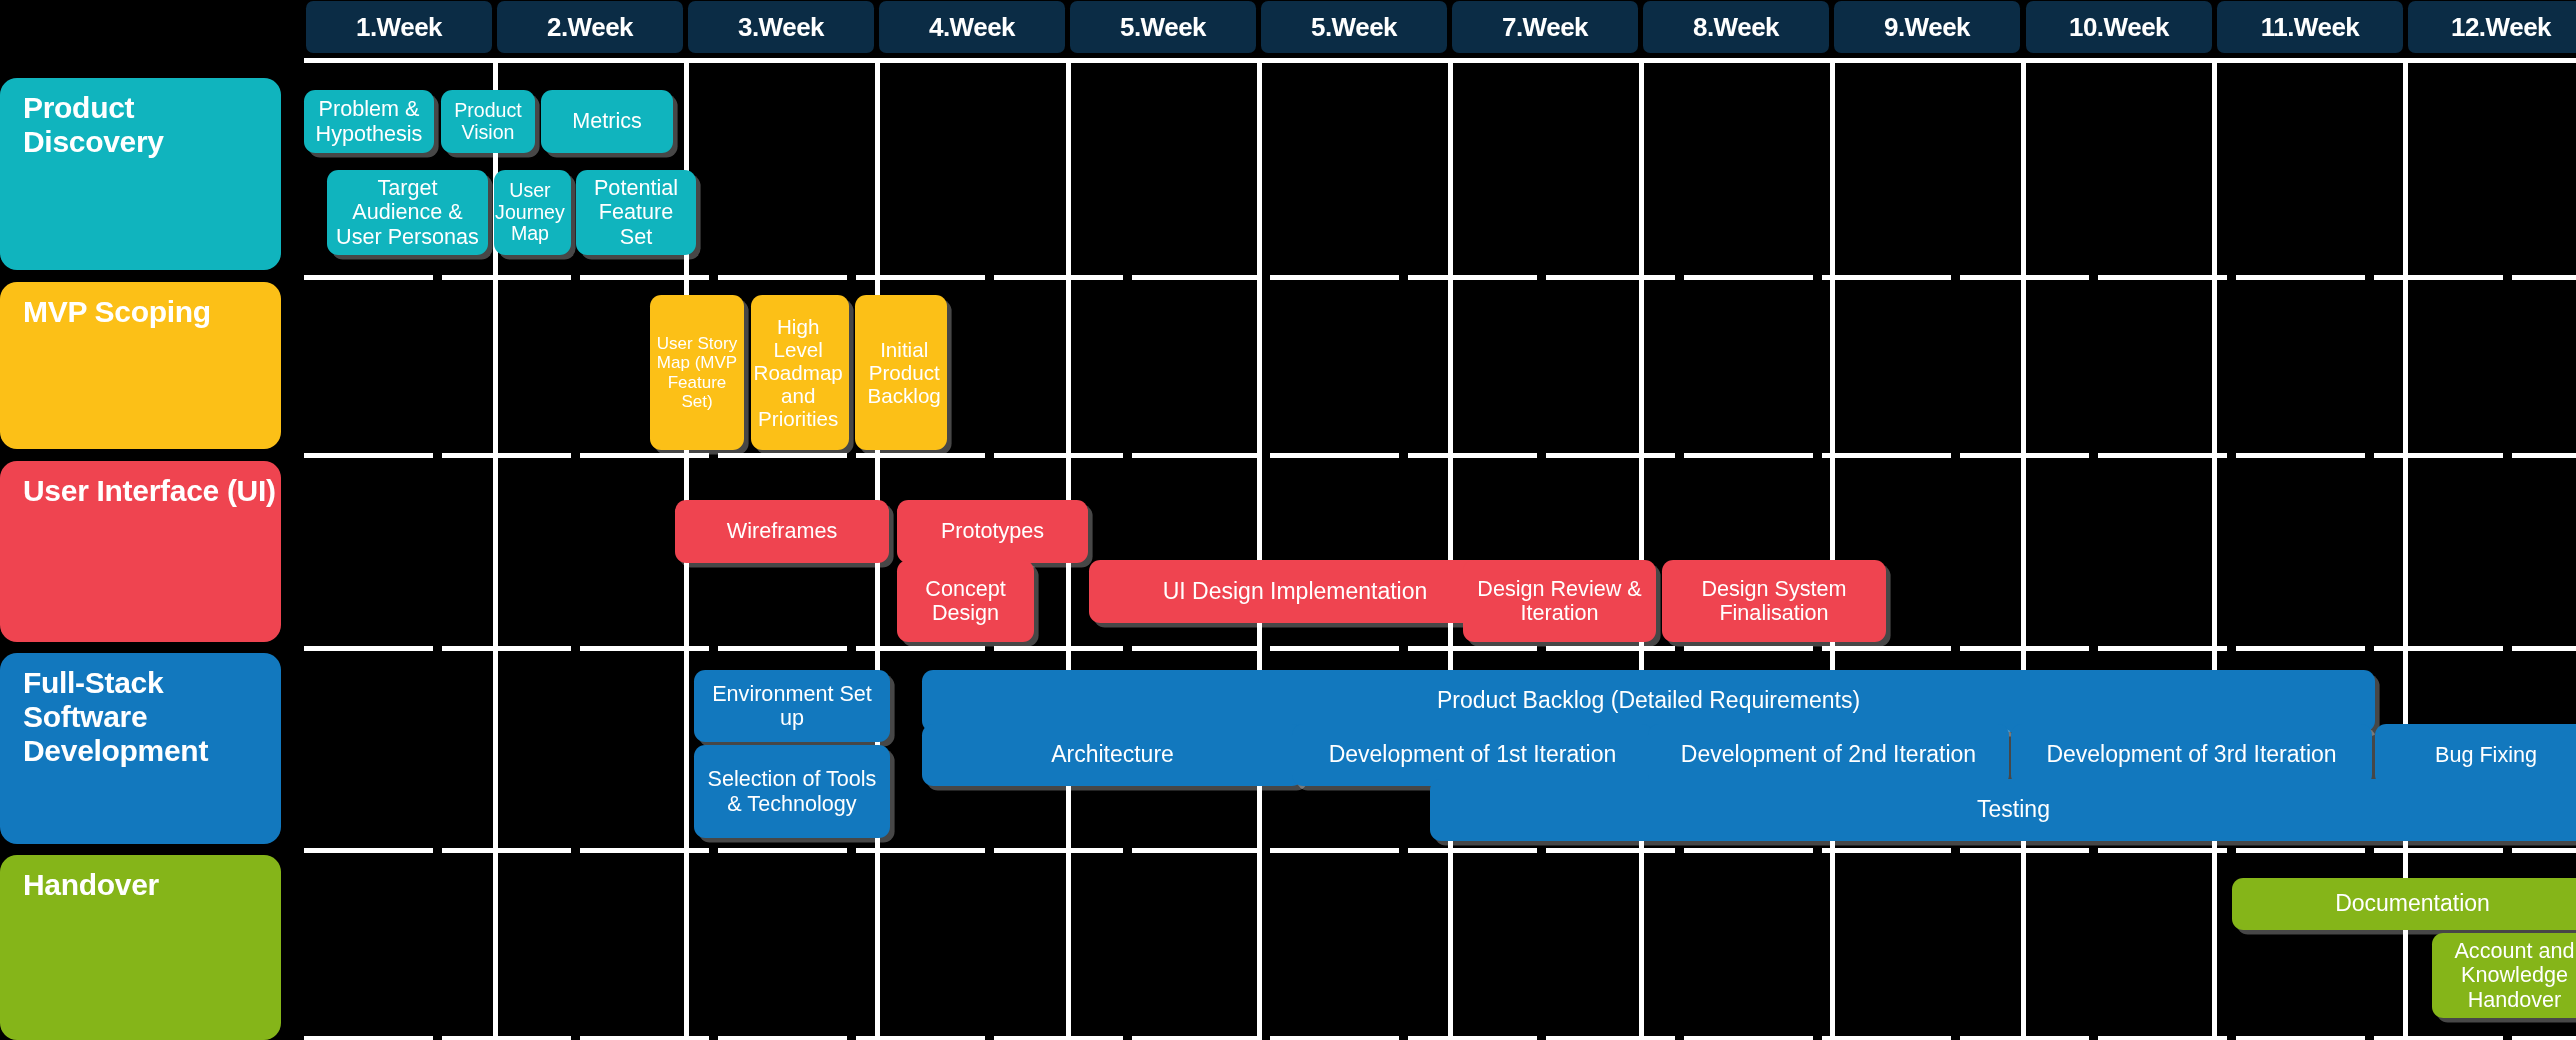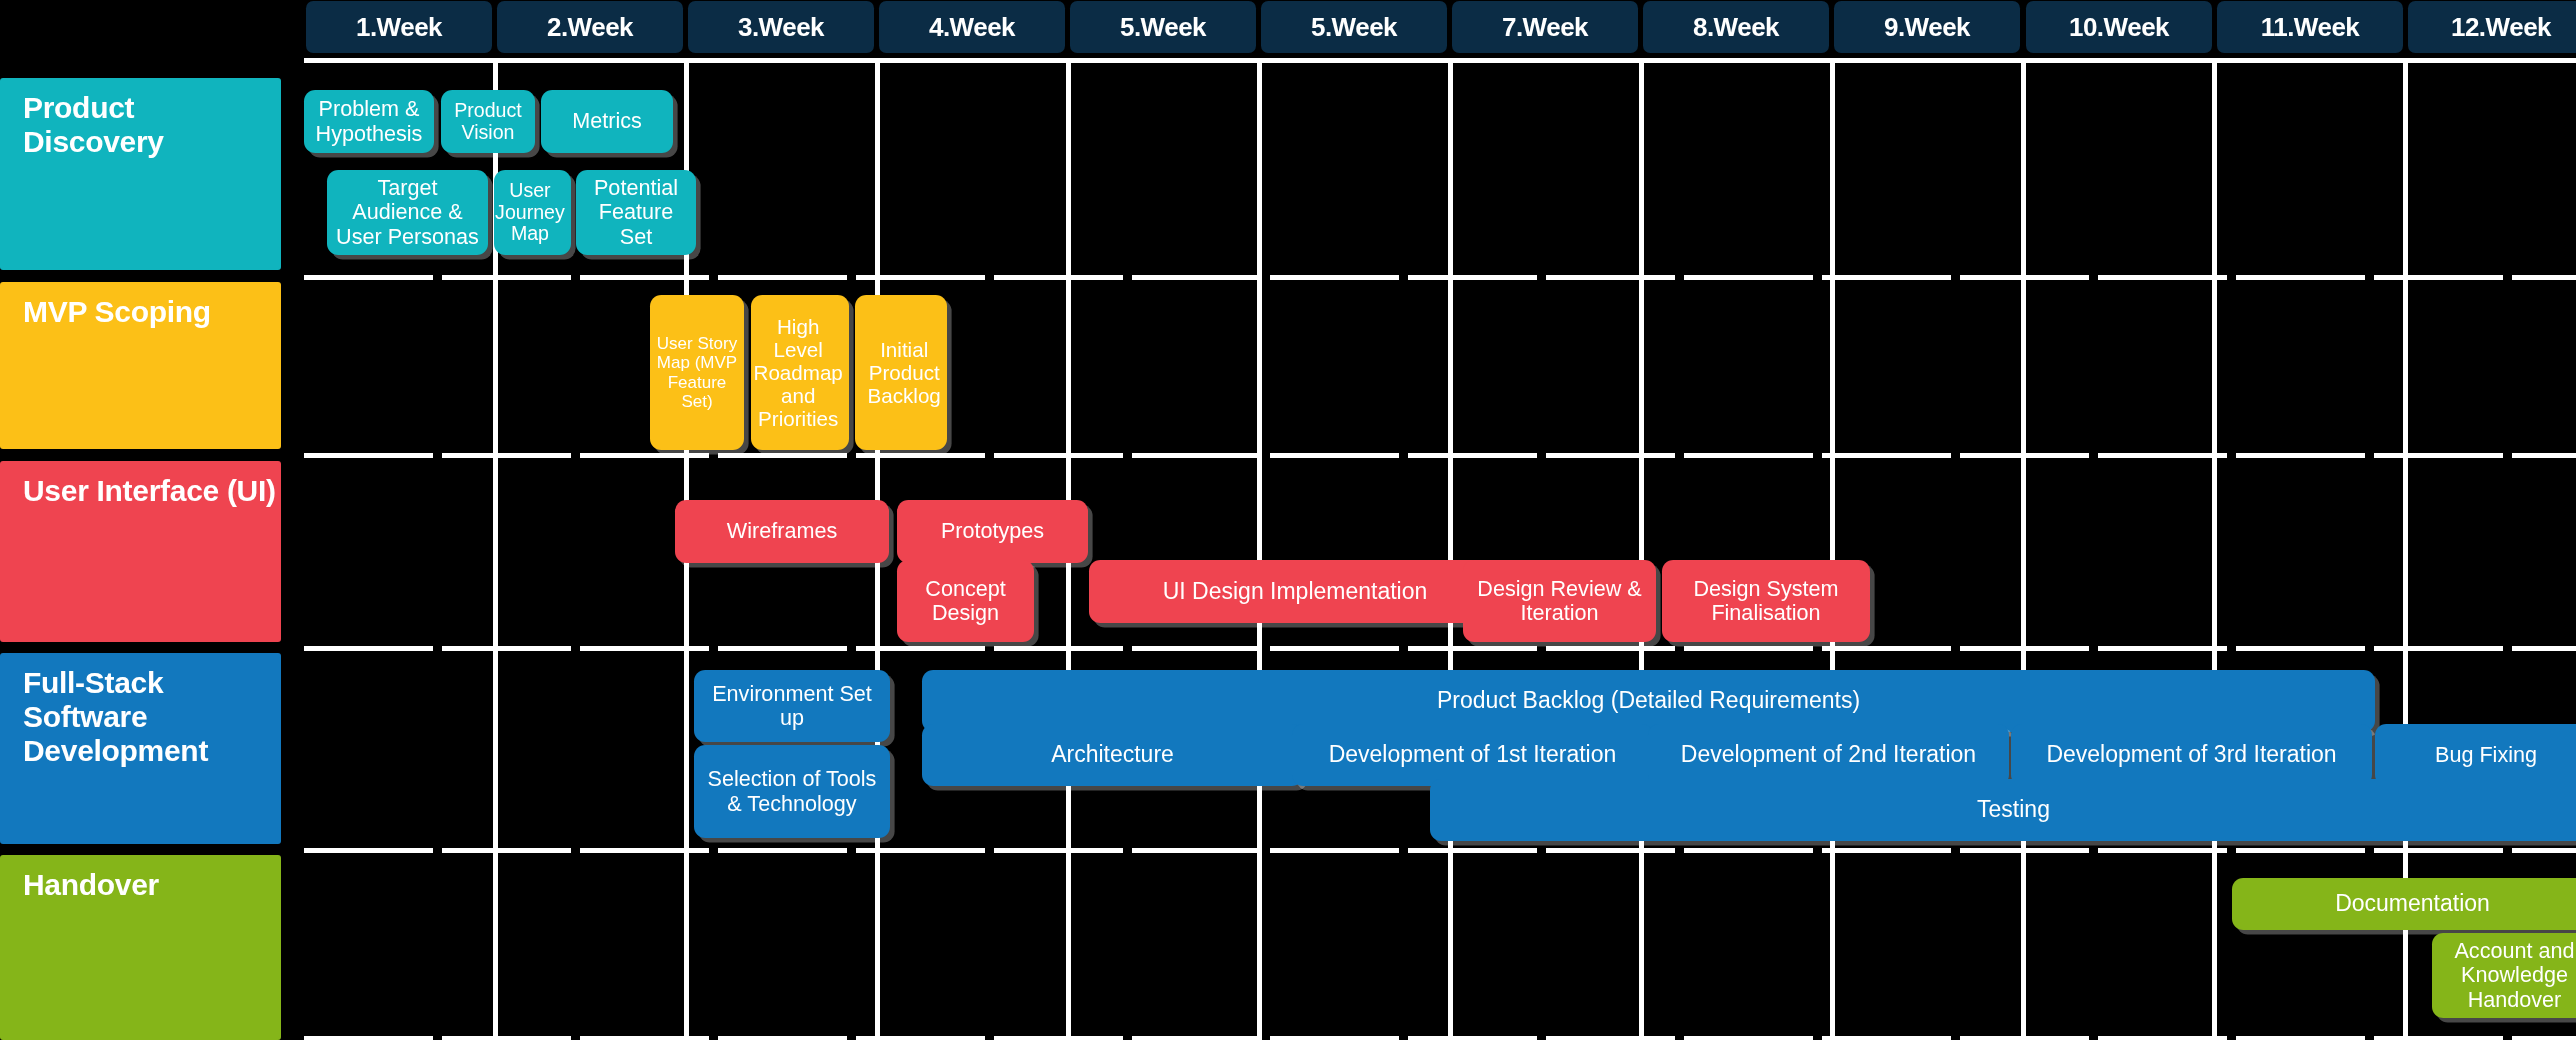--- a/index.html
+++ b/index.html
@@ -11,21 +11,21 @@
   .hdr-cell{position:absolute;top:1px;height:52px;background:#0b2c45;
             border-radius:7.2px;display:flex;align-items:center;justify-content:center;
             color:#fff;font-size:26px;font-weight:bold;letter-spacing:-0.5px;}
 
   
   .vline{position:absolute;width:4.6px;background:#fff;}
   .hline{position:absolute;height:4.6px;background:#fff;}
   .hline.dash{background:repeating-linear-gradient(to right,#fff 0 129px,transparent 129px 138px);}
 
   
-  .cat{position:absolute;left:0;width:281px;border-radius:3px;
+  .cat{position:absolute;left:0;width:281px;border-radius:17px;
        color:#fff;font-size:30px;font-weight:bold;line-height:1.12;
        padding:13.4px 0 0 23px;box-sizing:border-box;letter-spacing:-0.3px;}
 
   
   .task{position:absolute;border-radius:11.3px;color:#fff;display:flex;
         align-items:center;justify-content:center;text-align:center;
         font-size:21.6px;line-height:1.12;padding:0 6.2px;box-sizing:border-box;
         box-shadow:4.6px 4.6px 0 rgba(255,255,255,.28);}
   .task.sm{font-size:20.6px;justify-content:flex-end;}
   .task.wide{font-size:23px;}
@@ -117,21 +117,21 @@
       </div>
       <div class="task" style="left: 897px; top: 560px; width: 137px; height: 82px; background: rgb(239, 68, 80);">
         <span>Concept Design</span>
       </div>
       <div class="task wide" style="left: 1089px; top: 560px; width: 412px; height: 63px; background: rgb(239, 68, 80); align-items: center;">
         <span>UI Design Implementation</span>
       </div>
       <div class="task" style="left: 1463px; top: 560px; width: 193px; height: 82px; background: rgb(239, 68, 80);">
         <span>Design Review &amp; Iteration</span>
       </div>
-      <div class="task" style="left: 1662px; top: 560px; width: 208px; height: 82px; background: rgb(239, 68, 80);">
+      <div class="task" style="left: 1662px; top: 560px; width: 224px; height: 82px; background: rgb(239, 68, 80);">
         <span>Design System Finalisation</span>
       </div>
       <div class="task" style="left: 694px; top: 670px; width: 196px; height: 72px; background: rgb(18, 120, 190);">
         <span>Environment Set up</span>
       </div>
       <div class="task wide" style="left: 922px; top: 670px; width: 1453px; height: 62px; background: rgb(18, 120, 190);">
         <span>Product Backlog (Detailed Requirements)</span>
       </div>
       <div class="task" style="left: 694px; top: 745px; width: 196px; height: 93px; background: rgb(18, 120, 190);">
         <span>Selection of Tools &amp; Technology</span>

